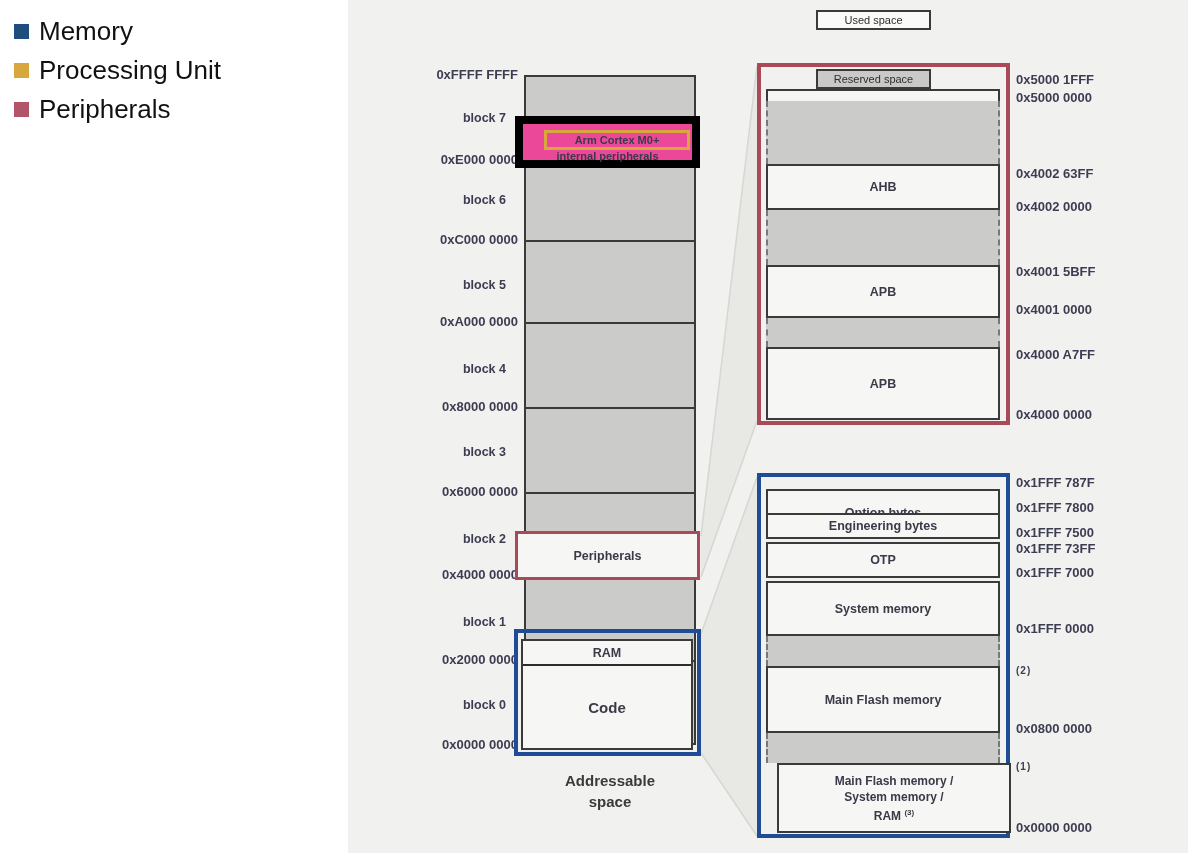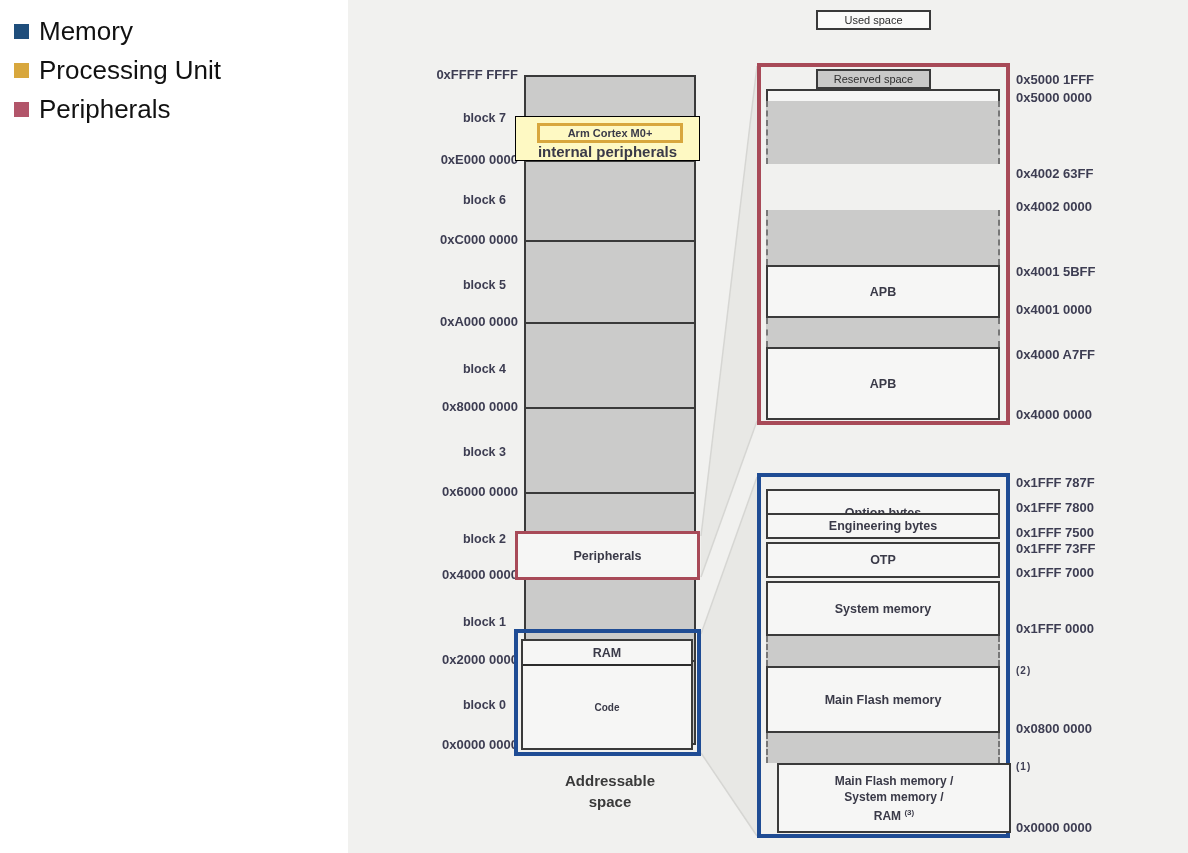--- a/index.html
+++ b/index.html
@@ -27,41 +27,41 @@
   
   .mid-col { position:absolute; left:524px; top:75px; width:172px; height:670px;
              background:#cbcbca; border:2px solid #3a3a3a; }
   .hline { position:absolute; left:0; right:0; height:0; border-top:2px solid #3a3a3a; }
 
   .addr, .blk { position:absolute; left:370px; width:148px; text-align:right;
                 color:#3d3d52; line-height:16px; white-space:nowrap; }
   .addr { font-size:13px; font-weight:bold; }
   .blk  { font-size:12.5px; font-weight:bold; padding-right:12px; }
 
-  .cortex-box { position:absolute; left:515px; top:116px; width:185px; height:45px;
-                border:1px solid #000000; background:#fef9c3; }
+  .cortex-box { position:absolute; left:515px; top:116px; width:185px; height:52px;
+                border:8px solid #000000; background:#ec4899; }
   .gold-box { position:absolute; left:21px; top:6px; width:146px; height:20px;
               border:3px solid #d8a73d; display:flex; align-items:center; justify-content:center;
               font-size:11px; font-weight:bold; color:#3a3a48; }
   .cortex-sub { position:absolute; left:0; top:26px; width:100%; text-align:center;
-                font-size:15px; font-weight:bold; color:#3a3a48; }
+                font-size:11px; font-weight:bold; color:#3a3a48; }
 
   .periph-box { position:absolute; left:515px; top:531px; width:185px; height:49px;
                 border:3px solid #a84a58; background:#f6f6f5;
                 display:flex; align-items:center; justify-content:center;
                 font-size:12.5px; font-weight:bold; color:#3a3a48; }
 
   .ramcode-wrap { position:absolute; left:514px; top:629px; width:187px; height:127px;
                   border:4px solid #1f4c94; }
   .ramcode-inner { position:absolute; left:3px; top:6px; width:172px; height:111px;
                    border:2px solid #3a3a3a; background:#f6f6f5; display:flex; flex-direction:column; }
   .ram-cell { height:25px; border-bottom:2px solid #2c2c2c; display:flex; align-items:center;
               justify-content:center; font-size:12.5px; font-weight:bold; color:#3a3a48; }
   .code-cell { flex:1; display:flex; align-items:center; justify-content:center;
-               font-size:10px; font-weight:bold; color:#3a3a48; }
+               font-size:15px; font-weight:bold; color:#3a3a48; }
 
   .addr-space-title { position:absolute; left:524px; top:770px; width:172px; text-align:center;
                       font-size:15px; font-weight:bold; color:#3a3a3a; line-height:21px; }
 
   
   .pdetail { position:absolute; left:757px; top:63px; width:253px; height:362px;
              border:4px solid #a84a58; }
   .mdetail { position:absolute; left:757px; top:473px; width:253px; height:365px;
              border:4px solid #1f4c94; }
   .wsec { position:absolute; left:5px; width:234px; background:#f6f6f5; border:2px solid #3a3a3a;
@@ -154,20 +154,21 @@
   </div>
 
   <div class="addr-space-title">
     <div>Addressable</div>
     <div>space</div>
   </div>
 
   <div class="pdetail">
     <div class="wsec" style="top:22px;height:44px">IOPORT</div>
     <div class="gsec" style="top:34px;height:63px"></div>
+    <div class="wsec" style="top:97px;height:46px">AHB</div>
     <div class="gsec" style="top:143px;height:55px"></div>
     <div class="wsec" style="top:198px;height:53px">APB</div>
     <div class="gsec" style="top:251px;height:29px"></div>
     <div class="wsec" style="top:280px;height:73px">APB</div>
   </div>
 
   <div class="raddr" style="top:72px">0x5000 1FFF</div>
   <div class="raddr" style="top:90px">0x5000 0000</div>
   <div class="raddr" style="top:166px">0x4002 63FF</div>
   <div class="raddr" style="top:199px">0x4002 0000</div>

